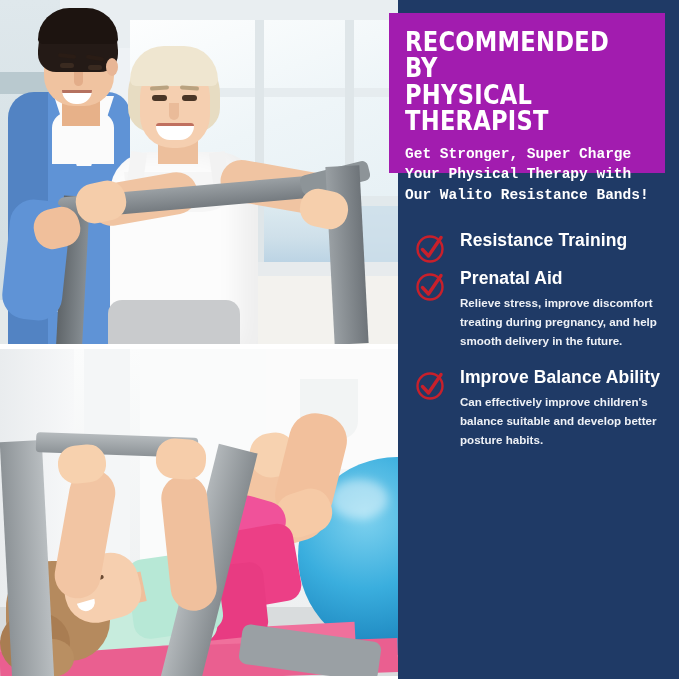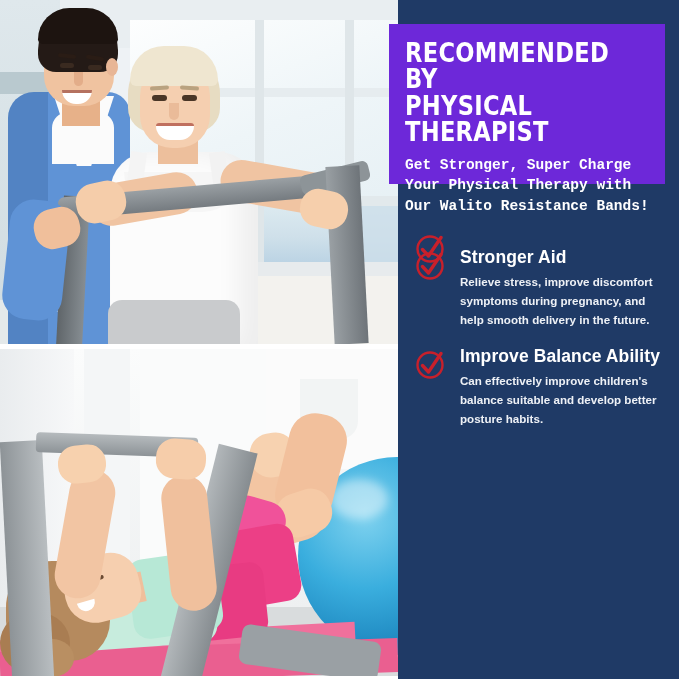--- a/index.html
+++ b/index.html
@@ -124,21 +124,21 @@
 
   
   .b-band-top{left:36px;top:86px;width:162px;height:20px;background:linear-gradient(180deg,#b5babd,#8d9397);border-radius:4px;transform:rotate(2deg);}
   .b-band-left{left:6px;top:92px;width:42px;height:240px;background:linear-gradient(90deg,#8d9397,#b9bec1);transform:rotate(-3deg);}
   .b-band-right{left:188px;top:96px;width:40px;height:250px;background:linear-gradient(90deg,#b2b7ba,#868c90);transform:rotate(14deg);}
   .b-band-tail{left:240px;top:284px;width:140px;height:40px;background:#9aa0a4;border-radius:8px;transform:rotate(8deg);}
 
   
   .panel{position:absolute;left:398px;top:0;width:281px;height:679px;background:#1f3a66;}
 
-  .redbox{position:absolute;left:389px;top:24px;width:276px;height:160px;background:#6d28d9;
+  .redbox{position:absolute;left:389px;top:13px;width:276px;height:160px;background:#a21caf;
       box-shadow:0 0 0 0 rgba(0,0,0,0);}
   .redbox-inner{padding:16px 14px 12px 16px;}
   .rb-h1{color:#ffffff;font-weight:bold;letter-spacing:.3px;line-height:.98;
       font-size:27px;font-family:"DejaVu Sans","Liberation Sans",sans-serif;
       font-stretch:condensed;text-transform:uppercase;margin:0 0 9px 0;transform:scaleX(.93);transform-origin:left center;}
   .rb-h1 span{display:block;}
   .rb-sub{color:#ffffff;font-size:14.5px;line-height:1.42;font-weight:600;margin:0;font-family:Liberation Mono, monospace;}
 
   
   .features{position:absolute;left:414px;top:230px;width:258px;}
@@ -281,34 +281,35 @@
   <div class="features">
 
     <div class="feat">
       <span class="check-icon">
         <svg viewBox="0 0 32 32" width="32" height="32">
           <circle cx="16" cy="17" r="12.5" fill="none" stroke="#c8202b" stroke-width="2.4"></circle>
           <path d="M8.5 17.5 L14.5 24 L27 5.5" fill="none" stroke="#c8202b" stroke-width="3.4" stroke-linecap="round" stroke-linejoin="round"></path>
         </svg>
       </span>
       <div class="feat-body">
+        <p class="feat-title">Resistance Training</p>
       </div>
     </div>
 
 
     <div class="feat">
       <span class="check-icon">
         <svg viewBox="0 0 32 32" width="32" height="32">
           <circle cx="16" cy="17" r="12.5" fill="none" stroke="#c8202b" stroke-width="2.4"></circle>
           <path d="M8.5 17.5 L14.5 24 L27 5.5" fill="none" stroke="#c8202b" stroke-width="3.4" stroke-linecap="round" stroke-linejoin="round"></path>
         </svg>
       </span>
       <div class="feat-body">
-        <p class="feat-title">Stronger Aid</p>
-        <p class="feat-desc">Relieve stress, improve discomfort symptoms during pregnancy, and help smooth delivery in the future.</p>
+        <p class="feat-title">Prenatal Aid</p>
+        <p class="feat-desc">Relieve stress, improve discomfort treating during pregnancy, and help smooth delivery in the future.</p>
       </div>
     </div>
 
     <div class="feat">
       <span class="check-icon">
         <svg viewBox="0 0 32 32" width="32" height="32">
           <circle cx="16" cy="17" r="12.5" fill="none" stroke="#c8202b" stroke-width="2.4"></circle>
           <path d="M8.5 17.5 L14.5 24 L27 5.5" fill="none" stroke="#c8202b" stroke-width="3.4" stroke-linecap="round" stroke-linejoin="round"></path>
         </svg>
       </span>

